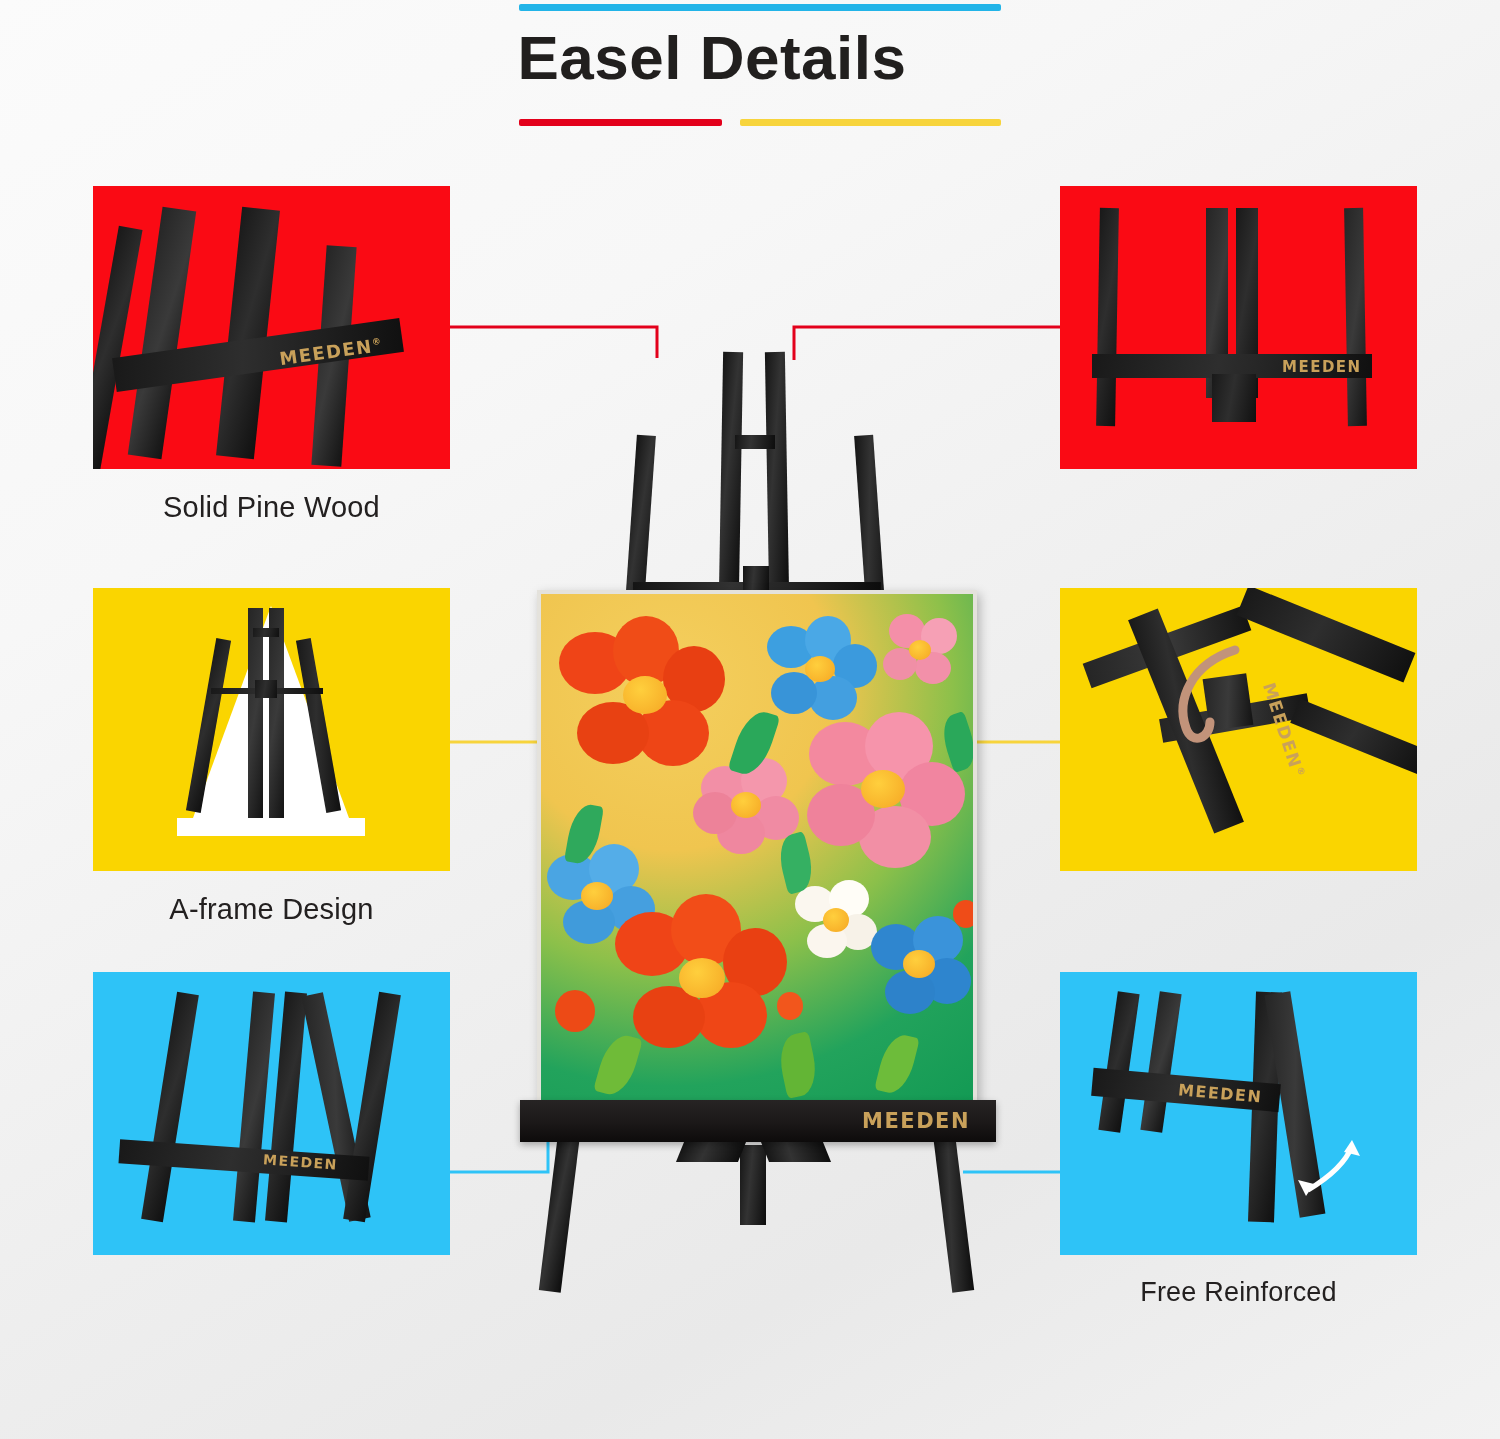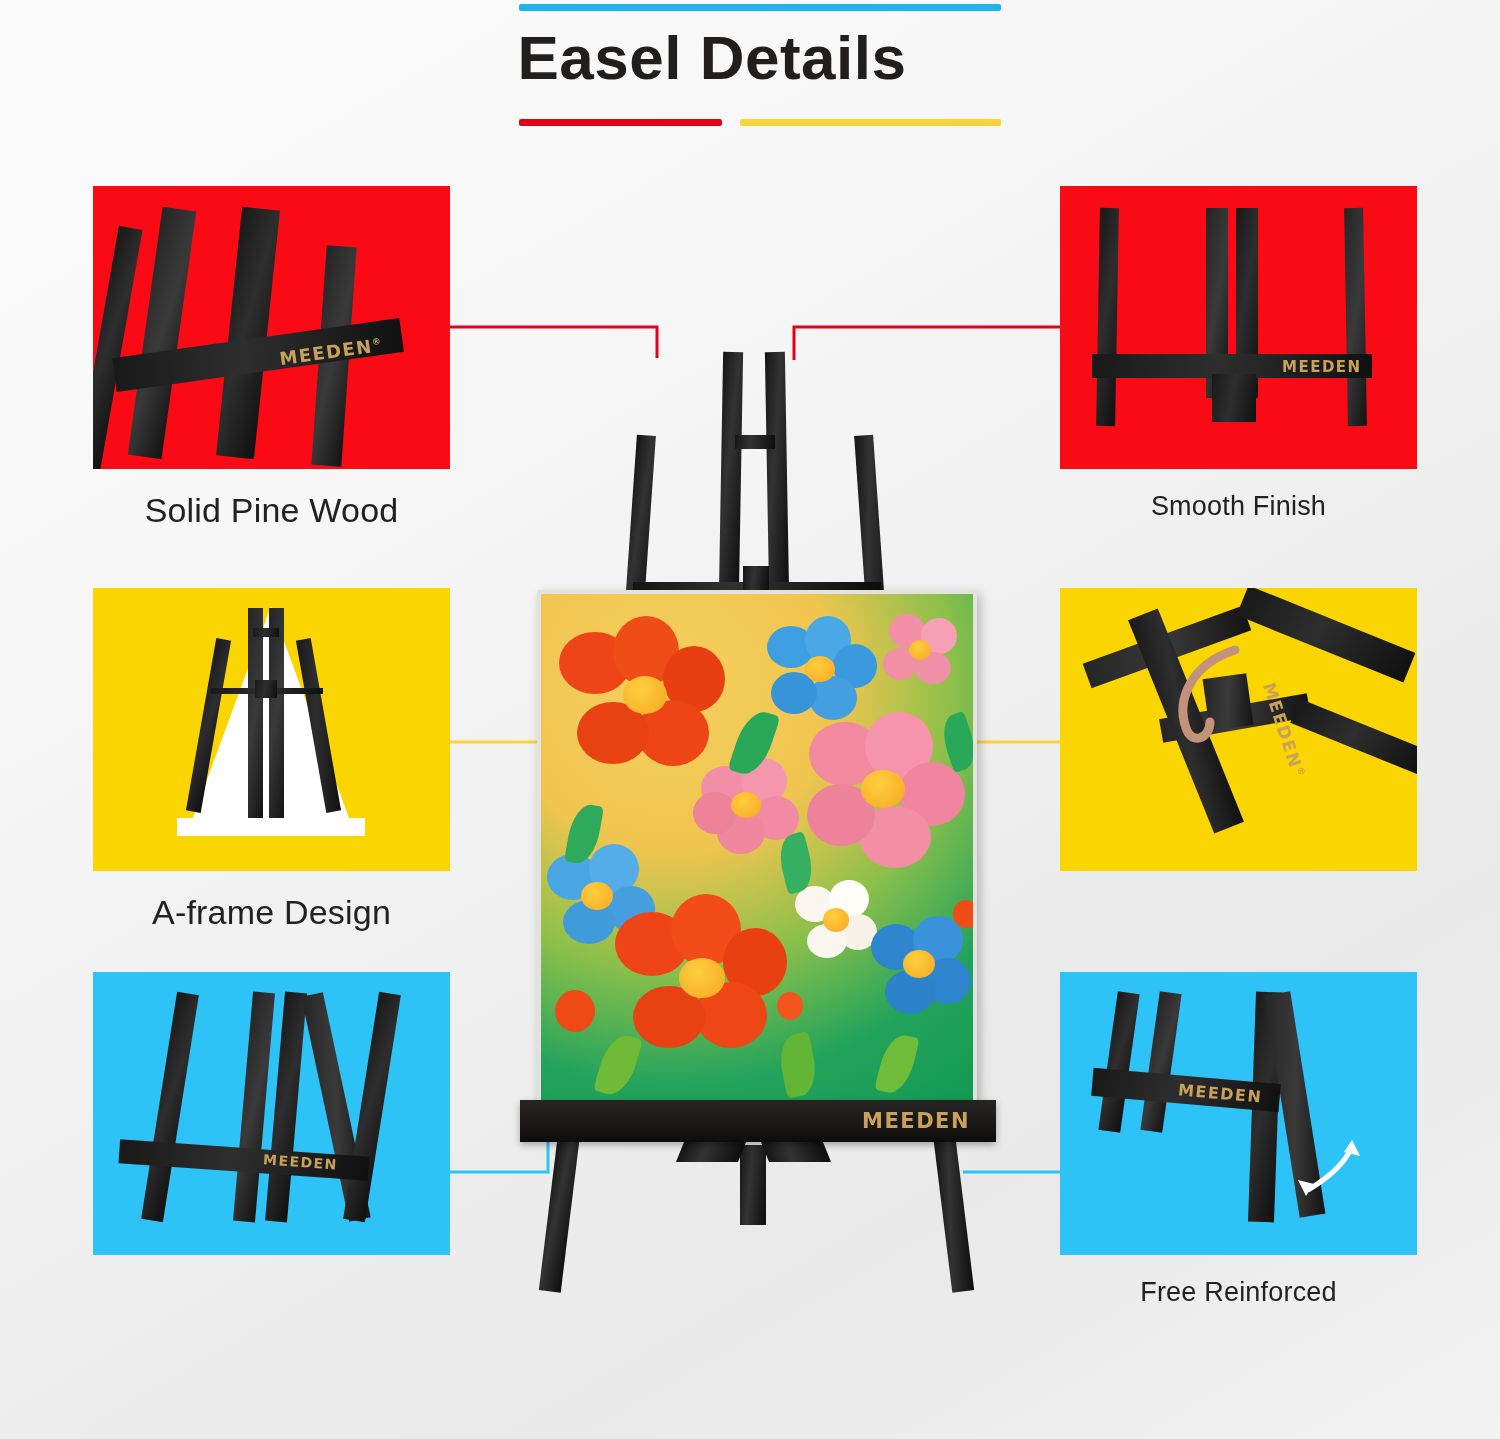--- a/index.html
+++ b/index.html
@@ -27,21 +27,21 @@
   }
 
   
   .feature { position: absolute; width: 357px; }
   .swatch {
     position: relative; width: 357px; height: 283px;
     overflow: hidden;
   }
   .caption {
     margin-top: 22px; text-align: center;
-    font-size: 34px; font-weight: 500; color: #232020;
+    font-size: 29px; font-weight: 500; color: #232020;
     letter-spacing: 0.2px; white-space: nowrap;
   }
   .feature.right .caption { font-size: 27px; }
 
   #feature-solid-pine-wood        { left: 93px;  top: 186px; }
   #feature-smooth-finish          { left: 1060px;top: 186px; }
   #feature-a-frame-design         { left: 93px;  top: 588px; }
   #feature-reinforced-strap       { left: 1060px;top: 588px; }
   #feature-pre-assembly           { left: 93px;  top: 972px; }
   #feature-free-adjustment        { left: 1060px;top: 972px; }
@@ -220,21 +220,20 @@
 <div class="feature right" id="feature-smooth-finish">
   <div class="swatch" style="background: rgb(250, 10, 20);">
     <div class="bar" style="left:38px;top:22px;width:19px;height:218px;transform:rotate(1deg);"></div>
     <div class="bar lite" style="left:146px;top:22px;width:22px;height:190px;"></div>
     <div class="bar" style="left:176px;top:22px;width:22px;height:190px;"></div>
     <div class="bar lite" style="left:286px;top:22px;width:19px;height:218px;transform:rotate(-1deg);"></div>
     <div class="bar" style="left:32px;top:168px;width:280px;height:24px;"></div>
     <div class="bar" style="left:152px;top:188px;width:44px;height:48px;"></div>
     <div class="logo" style="left:222px;top:172px;font-size:15px;">MEEDEN</div>
   </div>
-  <div class="caption">Smooth Finish</div>
 </div>
 
 <div class="feature left" id="feature-a-frame-design">
   <div class="swatch" style="background: rgb(250, 213, 0);">
     <svg width="357" height="283">
       <polygon points="178,18 256,230 100,230" fill="#ffffff"></polygon>
       <rect x="84" y="230" width="188" height="18" fill="#ffffff"></rect>
     </svg>
     <div class="bar" style="left:108px;top:50px;width:15px;height:175px;transform:rotate(10deg);"></div>
     <div class="bar" style="left:218px;top:50px;width:15px;height:175px;transform:rotate(-10deg);"></div>

